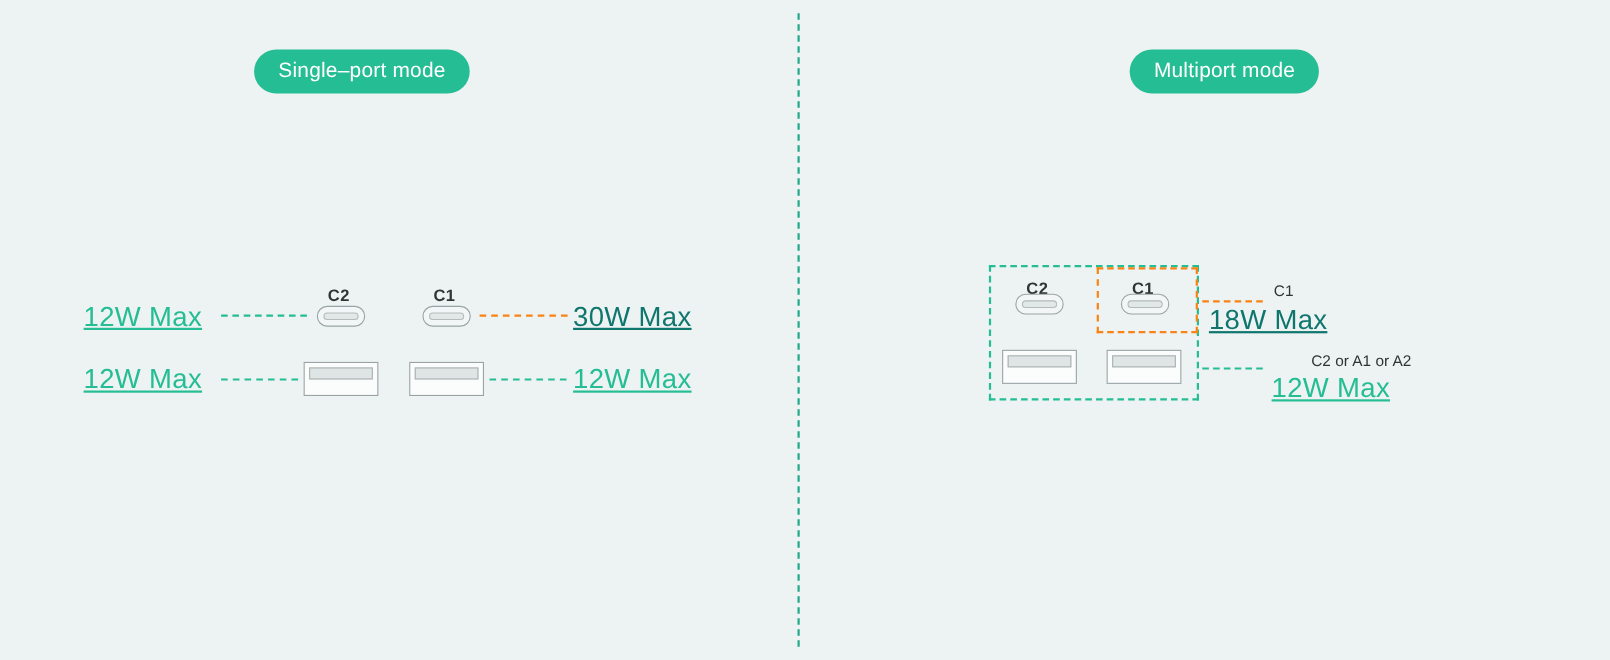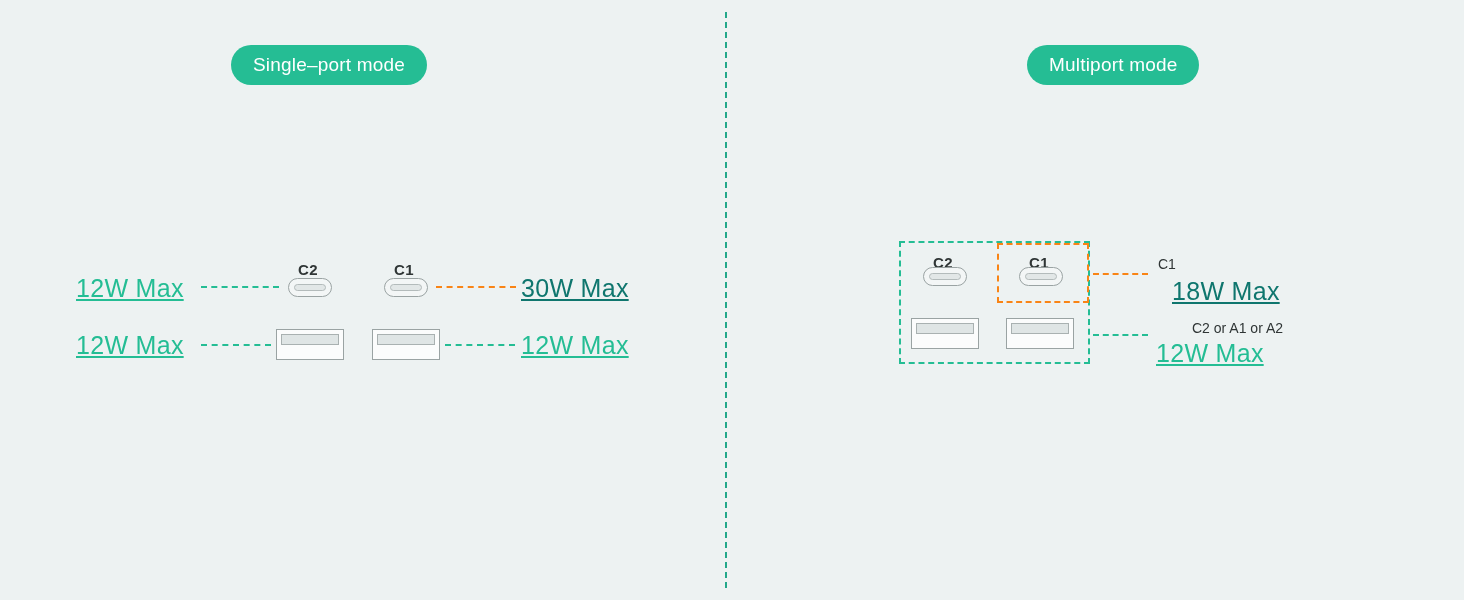--- a/index.html
+++ b/index.html
@@ -176,18 +176,18 @@
   <div class="port-c" style="left:1019px; top:267px;"></div>
 
   <div class="port-a" style="left:911px; top:318px;"></div>
 
   <div class="port-a" style="left:1006px; top:318px;"></div>
 
   <div class="lead orange" style="left:1093px; top:273px; width:55px;"></div>
   <div class="lead" style="left:1093px; top:334px; width:55px;"></div>
 
   <div class="cap-small" style="left:1158px; top:256px;">C1</div>
-  <div class="watt orange" style="left:1172px; top:277px;">18W Max</div>
+  <div class="watt orange" style="left:1099px; top:277px;">18W Max</div>
 
   <div class="cap-small" style="left:1192px; top:320px;">C2 or A1 or A2</div>
   <div class="watt teal" style="left:1156px; top:339px;">12W Max</div>
 
 </div>
 
 </body></html>

